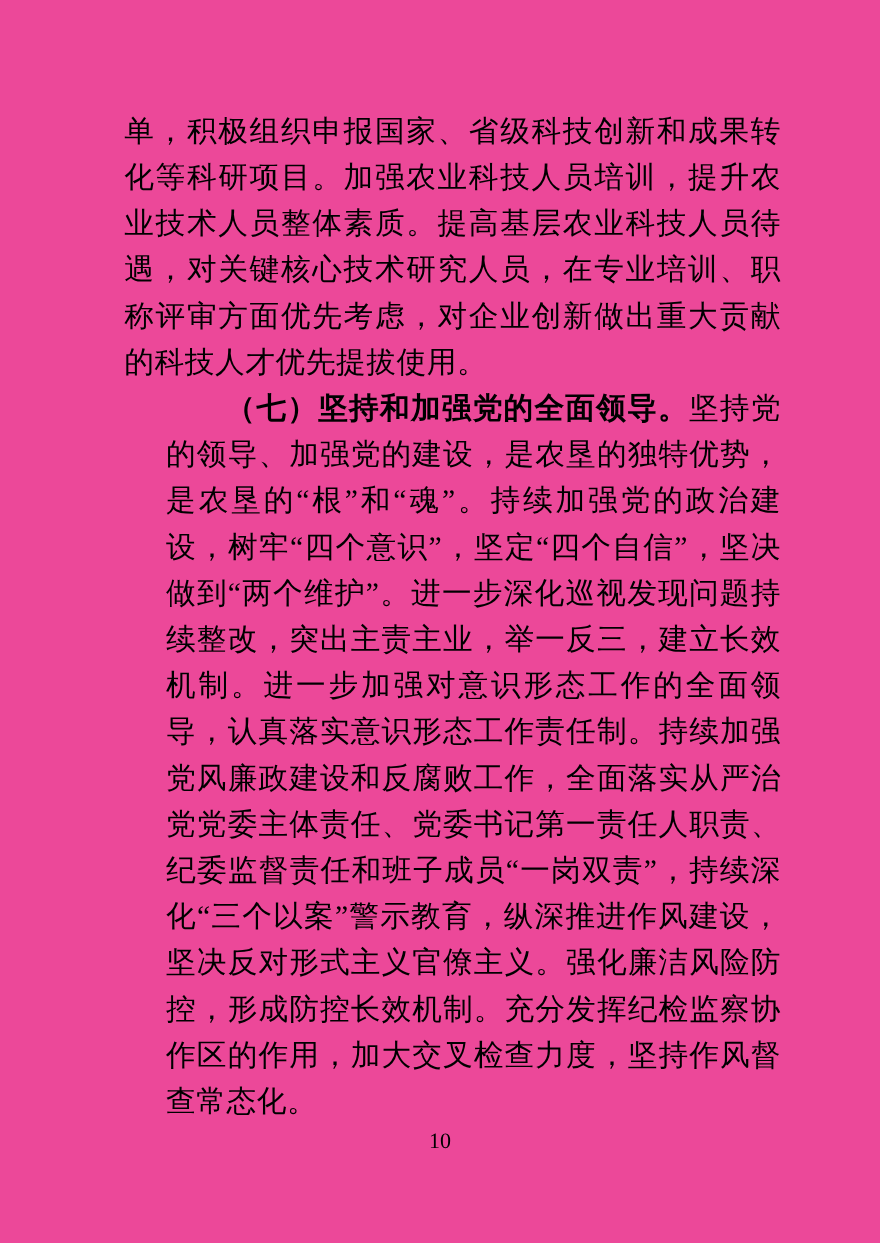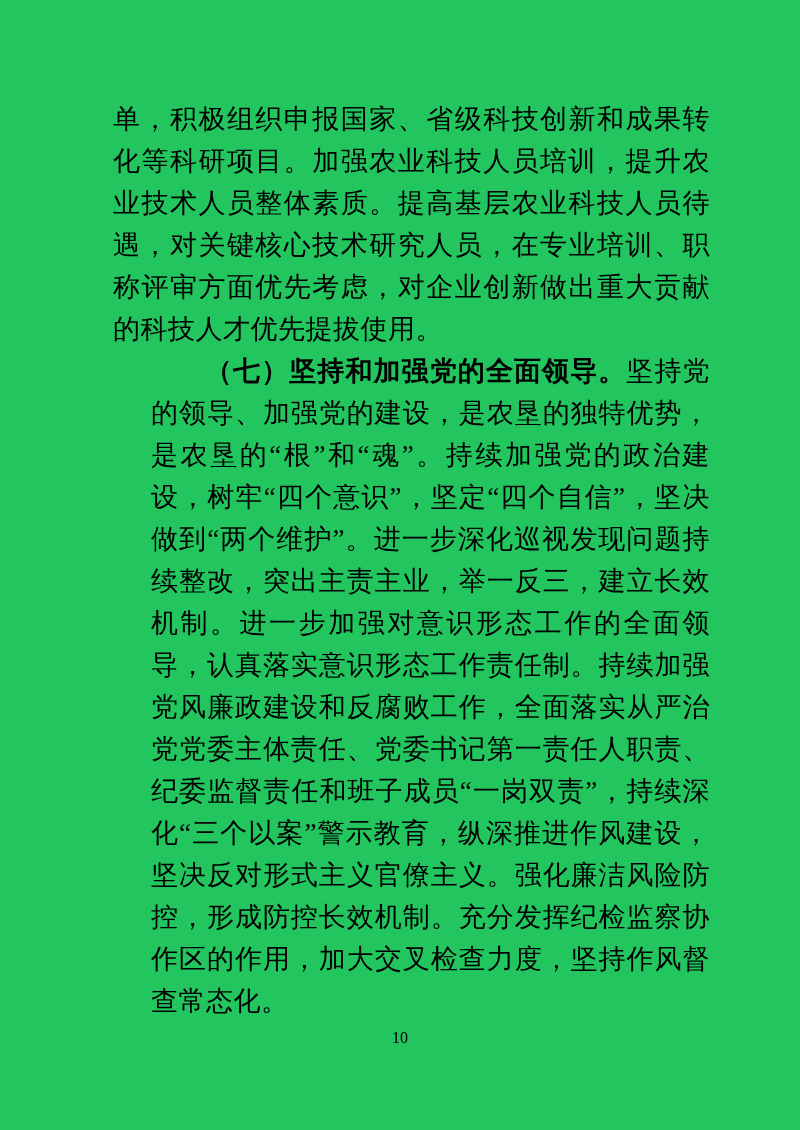--- a/index.html
+++ b/index.html
@@ -10,21 +10,21 @@
     background: #ffffff;
     font-family: "Liberation Serif", "DejaVu Serif", serif;
     color: #000000;
     overflow: hidden;
   }
 
   .page {
     position: relative;
     width: 800px;
     height: 1130px;
-    background: #22c55e;
+    background: #ec4899;
   }
 
   .text-block {
     position: absolute;
     left: 113px;
     top: 98px;
     width: 597px;
   }
 
   .para {
@@ -44,21 +44,21 @@
   .section-lead {
     font-weight: bold;
   }
 
   .page-number {
     position: absolute;
     left: 0;
     top: 1028px;
     width: 800px;
     text-align: center;
-    font-size: 16px;
+    font-size: 20px;
     line-height: 20px;
     font-family: "Liberation Serif", "DejaVu Serif", serif;
     color: #000000;
   }
 </style>
 </head>
 <body>
 
 <div class="page">
 

